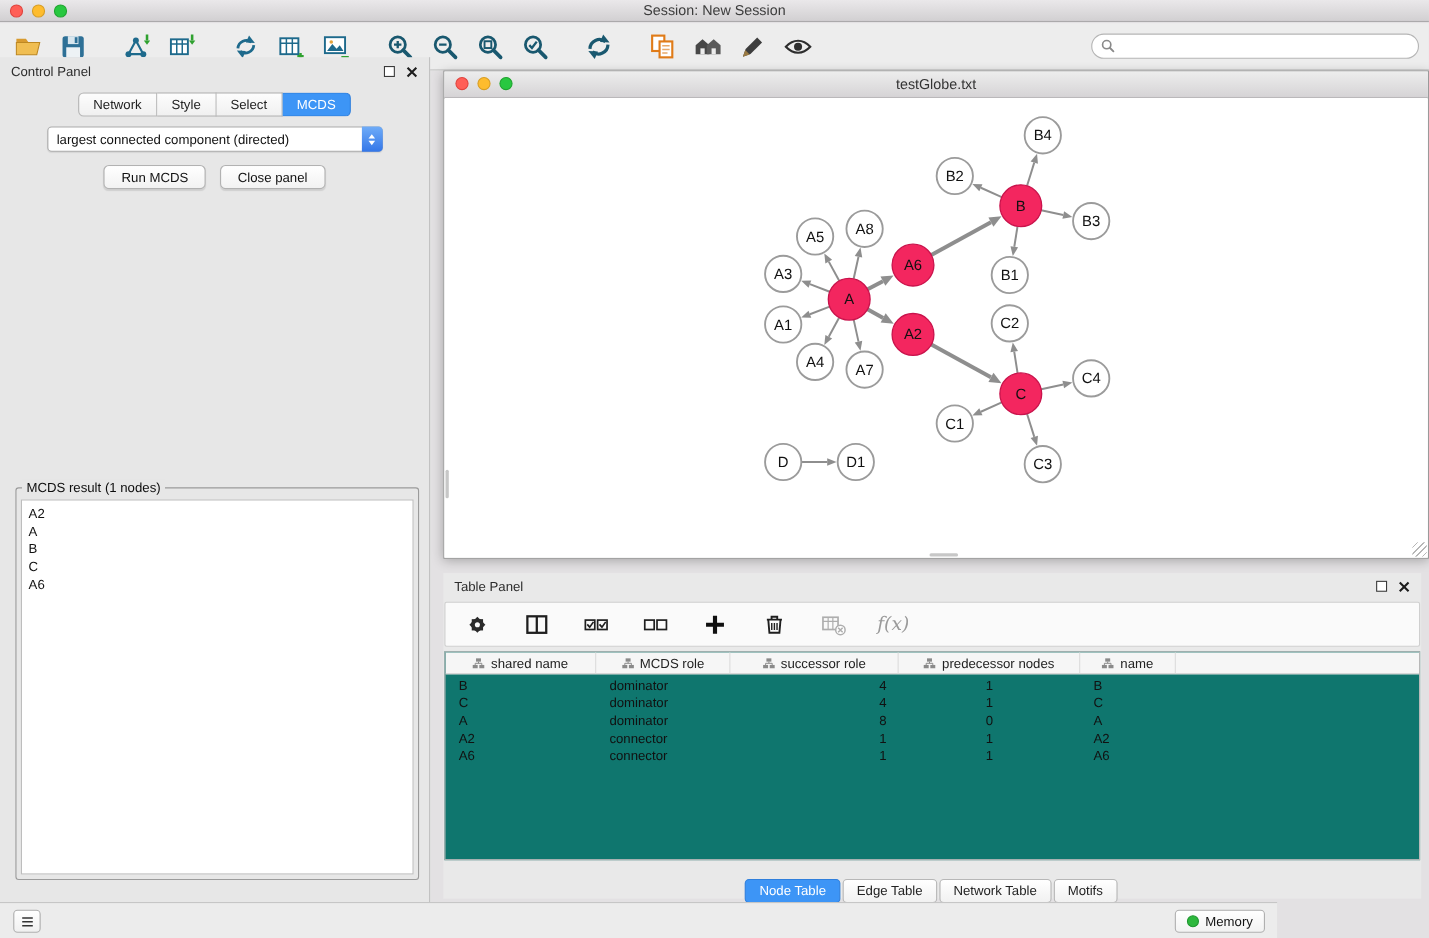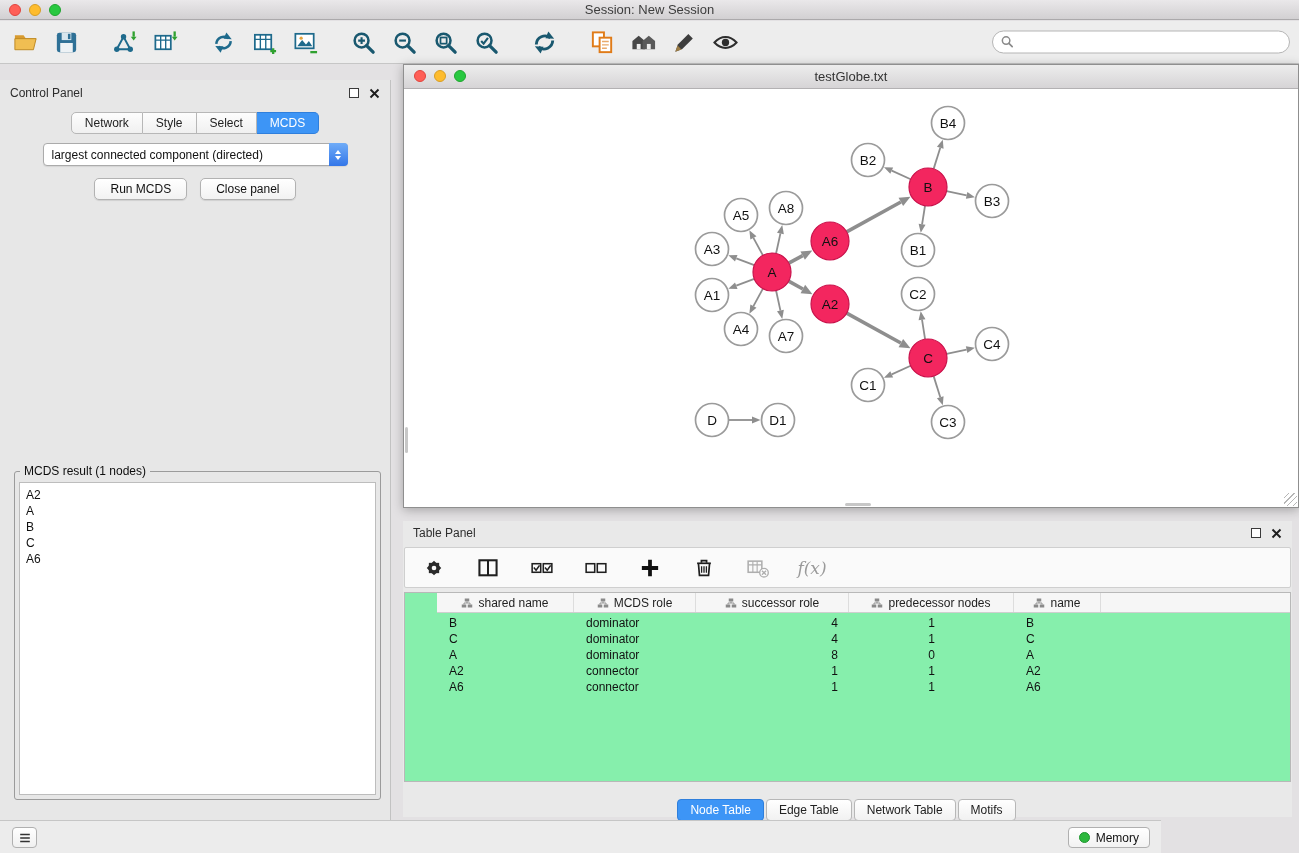--- a/index.html
+++ b/index.html
@@ -25,21 +25,21 @@
   .tb-icon{width:30px;height:30px;display:inline-flex;align-items:center;justify-content:center;margin-right:11px;}
   .tb-icon svg{width:27px;height:27px;}
   .tb-gap{width:17px;}
   .search-wrap{position:absolute;right:9px;top:50%;transform:translateY(-50%);}
   .search-glyph{position:absolute;left:8px;top:4px;width:15px;height:15px;}
   .search-glyph svg{width:15px;height:15px;}
   .search-input{width:298px;height:23px;border:1px solid #b5b5b5;border-radius:12px;background:#fff;
     padding-left:27px;font-size:12px;outline:none;font-family:inherit;}
 
   
-  .control-panel{position:absolute;left:0;top:80px;width:391px;bottom:33px;background:#e7e7e7;
+  .control-panel{position:absolute;left:0;top:52px;width:391px;bottom:33px;background:#e7e7e7;
     border-right:1px solid #c2c2c2;}
   .panel-header{height:26px;display:flex;align-items:center;padding:0 10px;font-size:12px;color:#2d2d2d;}
   .panel-header .spacer{flex:1;}
   .float-icon{width:10px;height:10px;border:1.5px solid #3a3a3a;margin-right:10px;display:inline-block;background:#fff;}
   .close-icon{width:11px;height:11px;display:inline-flex;}
   .close-icon svg{width:11px;height:11px;}
   .seg-tabs{display:flex;justify-content:center;margin-top:6px;}
   .seg-tab{font-size:12px;padding:3px 13px;border:1px solid #b7b7b7;border-left-width:0;
     background:linear-gradient(#fdfdfd,#f0f0f0);color:#222;}
   .seg-tab:first-child{border-left-width:1px;border-radius:5px 0 0 5px;}
@@ -80,21 +80,21 @@
   .table-panel{position:absolute;left:403px;top:521px;width:889px;height:296px;background:#e9e9e9;}
   .tp-header{height:24px;display:flex;align-items:center;padding:0 10px;font-size:12px;color:#2d2d2d;}
   .tp-header .spacer{flex:1;}
   .tp-toolbar{margin:2px 1px 0 1px;height:41px;border:1px solid #cfcfcf;background:#fafafa;
     display:flex;align-items:center;padding-left:14px;border-radius:2px;}
   .tp-icon{width:30px;height:28px;display:inline-flex;align-items:center;justify-content:center;margin-right:24px;}
   .tp-icon svg{width:24px;height:24px;}
   .tp-icon.dim{opacity:.8;}
   .fx{font-family:"DejaVu Serif",serif;font-style:italic;font-size:17px;color:#9a9a9a;
     display:inline-flex;align-items:center;justify-content:center;}
-  .tp-table{margin:4px 1px 0 1px;height:190px;border:1px solid #b8b8b8;background:#86efac;overflow:hidden;padding-left:32px;}
+  .tp-table{margin:4px 1px 0 1px;height:190px;border:1px solid #b8b8b8;background:#0f766e;overflow:hidden;}
   .thead{display:flex;height:20px;background:#f6f6f6;border-bottom:1px solid #cfcfcf;}
   .th{display:flex;align-items:center;justify-content:center;gap:5px;font-size:12px;color:#222;
     border-right:1px solid #ddd;overflow:hidden;white-space:nowrap;}
   .th-ic{display:inline-flex;}
   .th-ic svg{width:12px;height:12px;}
   .tbody{padding-top:2px;}
   .tr{display:flex;height:16px;}
   .td{font-size:12px;color:#111;display:flex;align-items:center;white-space:nowrap;overflow:hidden;}
   .td.l{padding-left:12px;}
   .td.r{justify-content:flex-end;padding-right:11px;}

